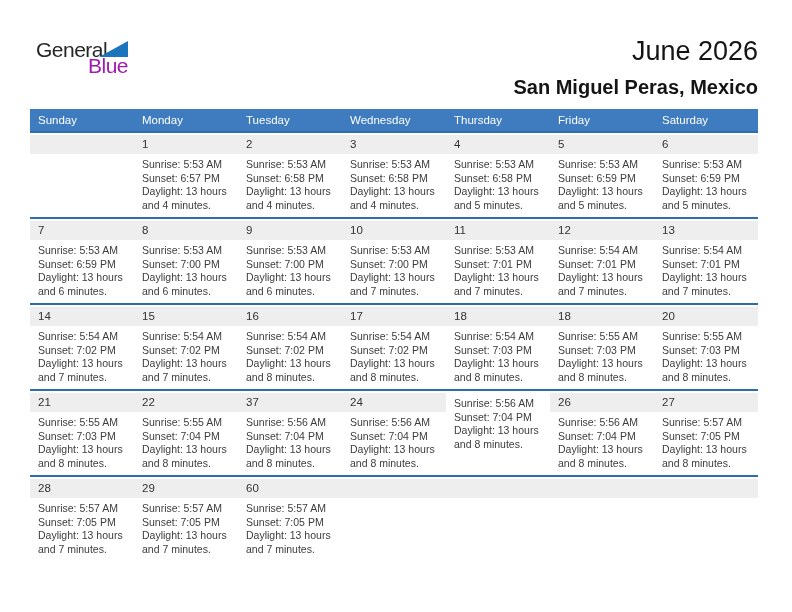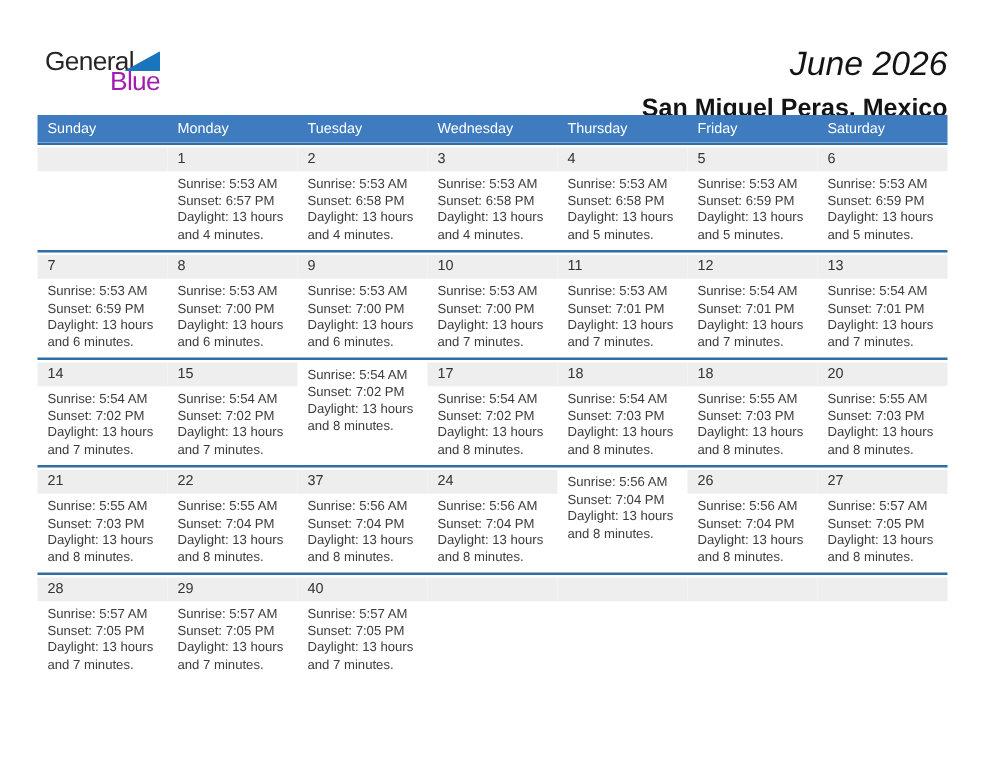--- a/index.html
+++ b/index.html
@@ -23,25 +23,25 @@
     position: absolute; left: 63px; top: 3px;
     width: 29px; height: 16px; background: #1b75bc;
     clip-path: polygon(0 100%, 100% 0, 100% 100%);
   }
   .logo-blue {
     position: absolute; left: 52px; top: 16px;
     font-size: 21px; color: #a21caf; letter-spacing: -0.5px;
   }
 
   .title-block { position: absolute; right: 0; top: 0; text-align: right; }
-  .cal-title { position: absolute; right: 0; top: 36px; font-size: 27px; color: #141414; white-space: nowrap; font-style: italic; }
+  .cal-title { position: absolute; right: 0; top: 36px; font-size: 27px; color: #141414; white-space: nowrap; }
   .cal-subtitle { position: absolute; right: 0; top: 76px; font-size: 20px; font-weight: bold; color: #141414; white-space: nowrap; }
 
   
-  .calendar { position: absolute; left: 30px; top: 92px; width: 728px; }
+  .calendar { position: absolute; left: 30px; top: 109px; width: 728px; }
 
   .cal-header { display: flex; background: #3e7cbf; height: 22px; align-items: center; }
   .hcell { flex: 1; color: #ffffff; font-size: 11.5px; padding-left: 8px; overflow: hidden; white-space: nowrap; }
 
   .week-row {
     display: flex; background: #ffffff;
     border-top: 2px solid #2d6da8; padding-top: 2px;
     min-height: 86px;
   }
   .cell { flex: 1; min-width: 0; }
@@ -219,20 +219,21 @@
           <div class="cell">
             <div class="daynum">15</div>
             <div class="details">
               <div>Sunrise: 5:54 AM</div>
               <div>Sunset: 7:02 PM</div>
               <div>Daylight: 13 hours</div>
               <div>and 7 minutes.</div>
             </div>
           </div>
           <div class="cell">
+            <div class="daynum">16</div>
             <div class="details">
               <div>Sunrise: 5:54 AM</div>
               <div>Sunset: 7:02 PM</div>
               <div>Daylight: 13 hours</div>
               <div>and 8 minutes.</div>
             </div>
           </div>
           <div class="cell">
             <div class="daynum">17</div>
             <div class="details">
@@ -347,21 +348,21 @@
           <div class="cell">
             <div class="daynum">29</div>
             <div class="details">
               <div>Sunrise: 5:57 AM</div>
               <div>Sunset: 7:05 PM</div>
               <div>Daylight: 13 hours</div>
               <div>and 7 minutes.</div>
             </div>
           </div>
           <div class="cell">
-            <div class="daynum">40</div>
+            <div class="daynum">60</div>
             <div class="details">
               <div>Sunrise: 5:57 AM</div>
               <div>Sunset: 7:05 PM</div>
               <div>Daylight: 13 hours</div>
               <div>and 7 minutes.</div>
             </div>
           </div>
           <div class="cell">
             <div class="daynum"></div>
           </div>

